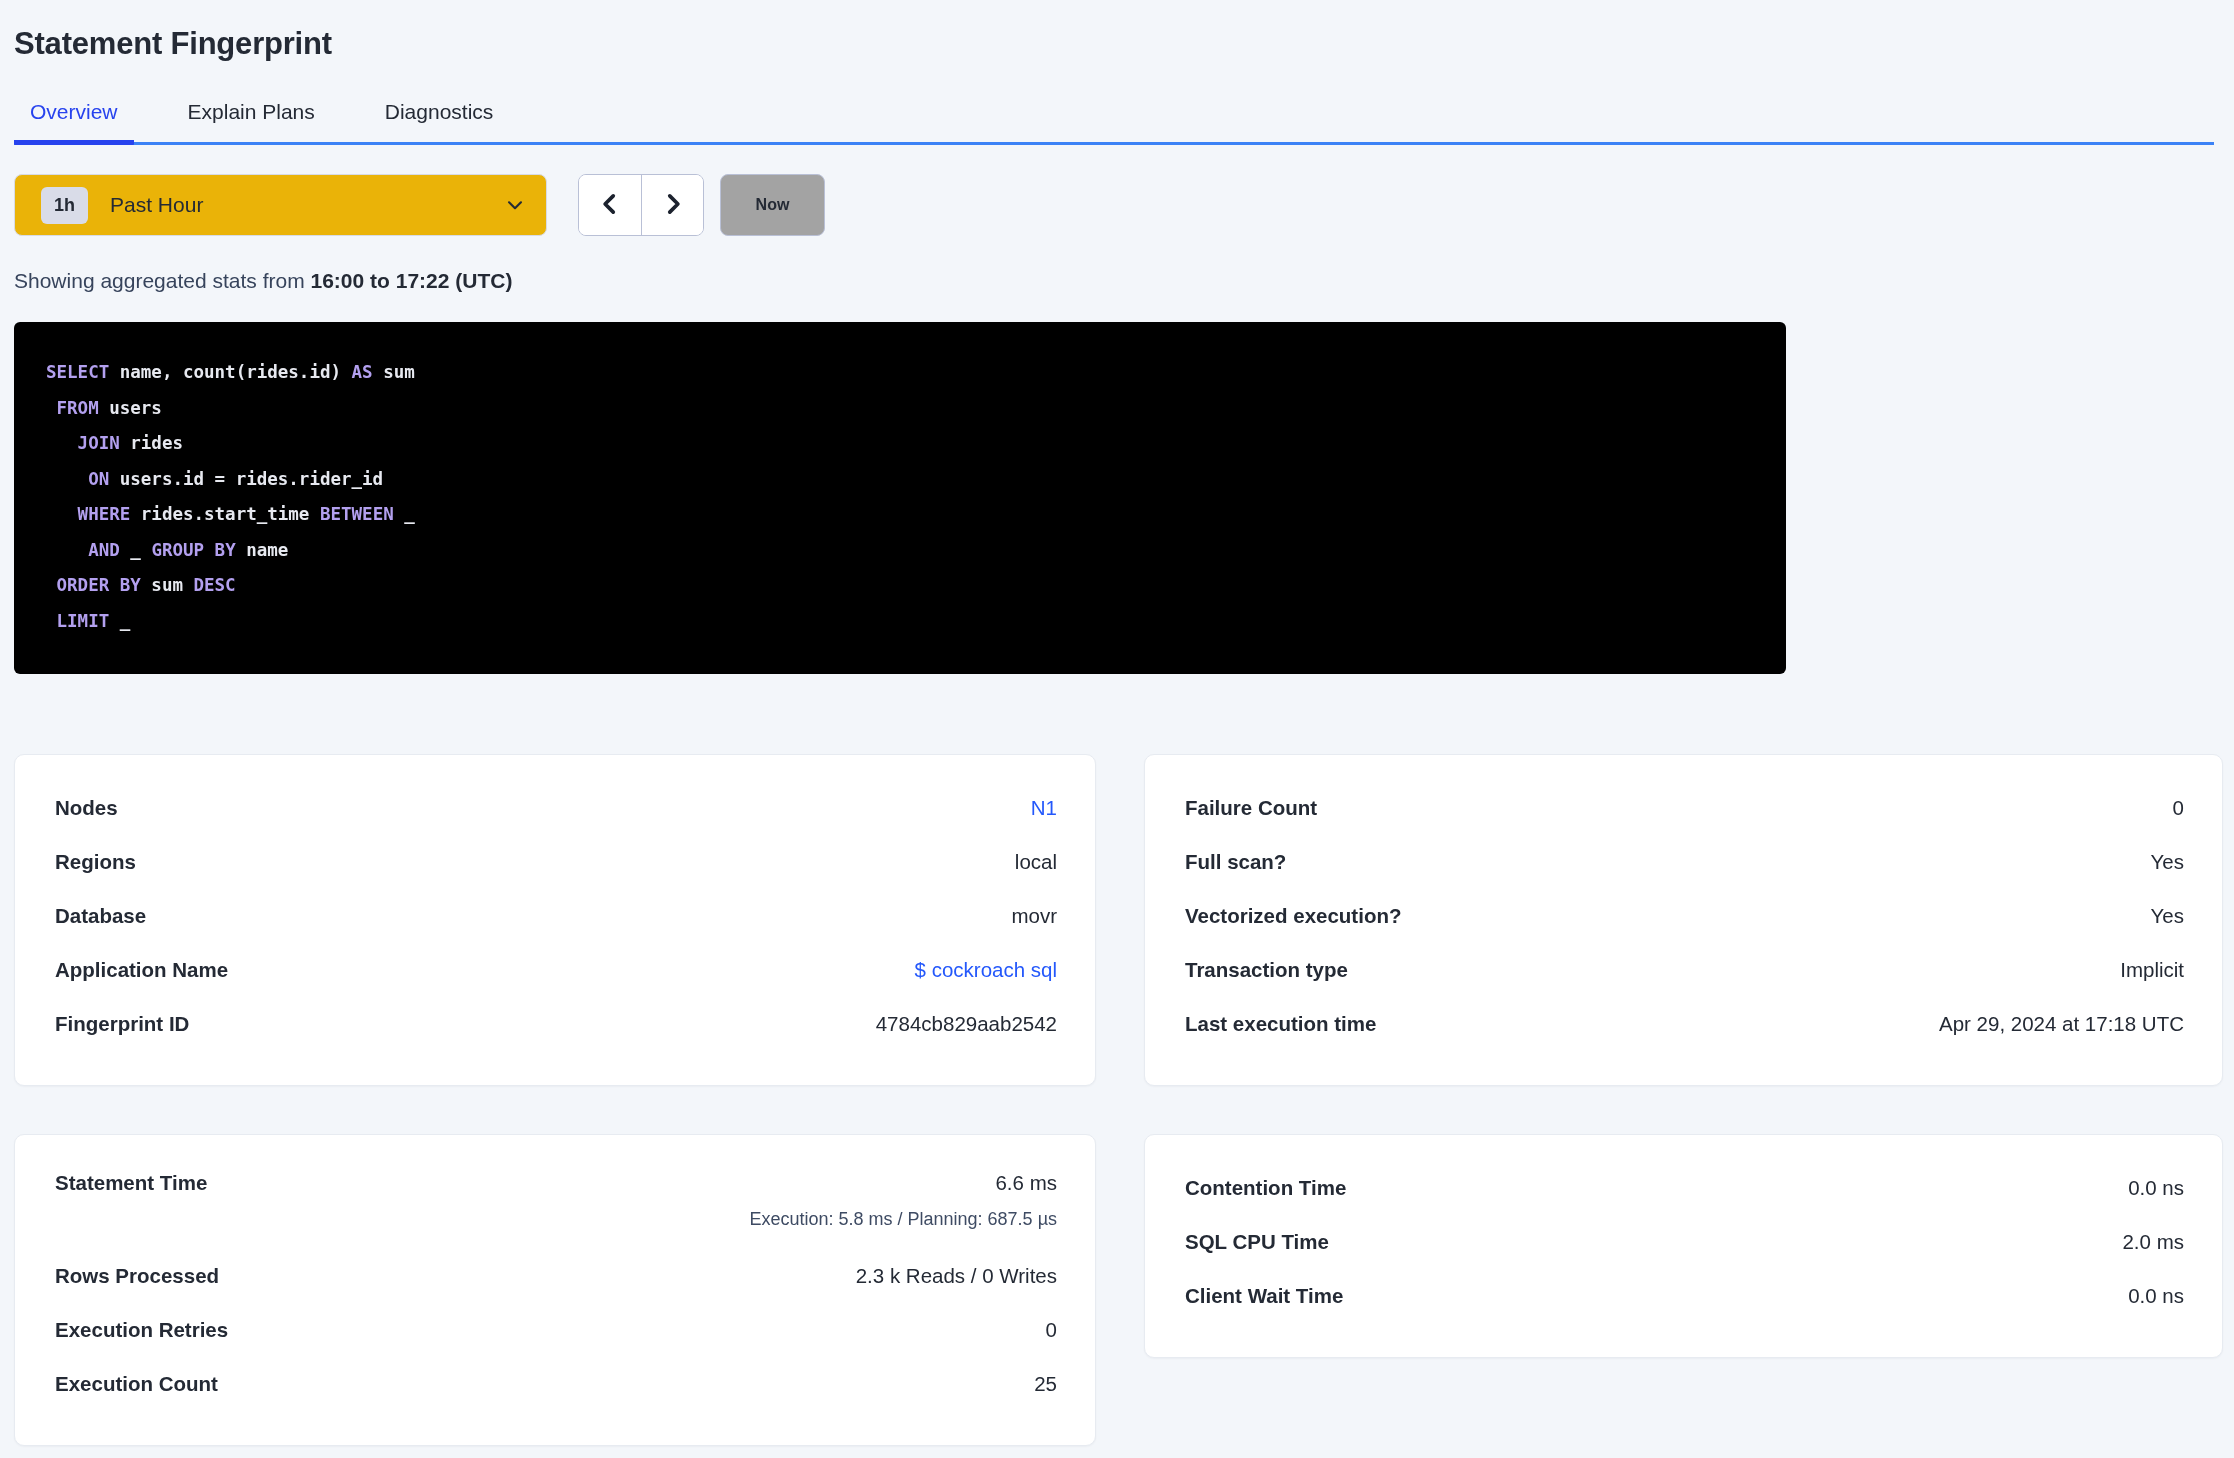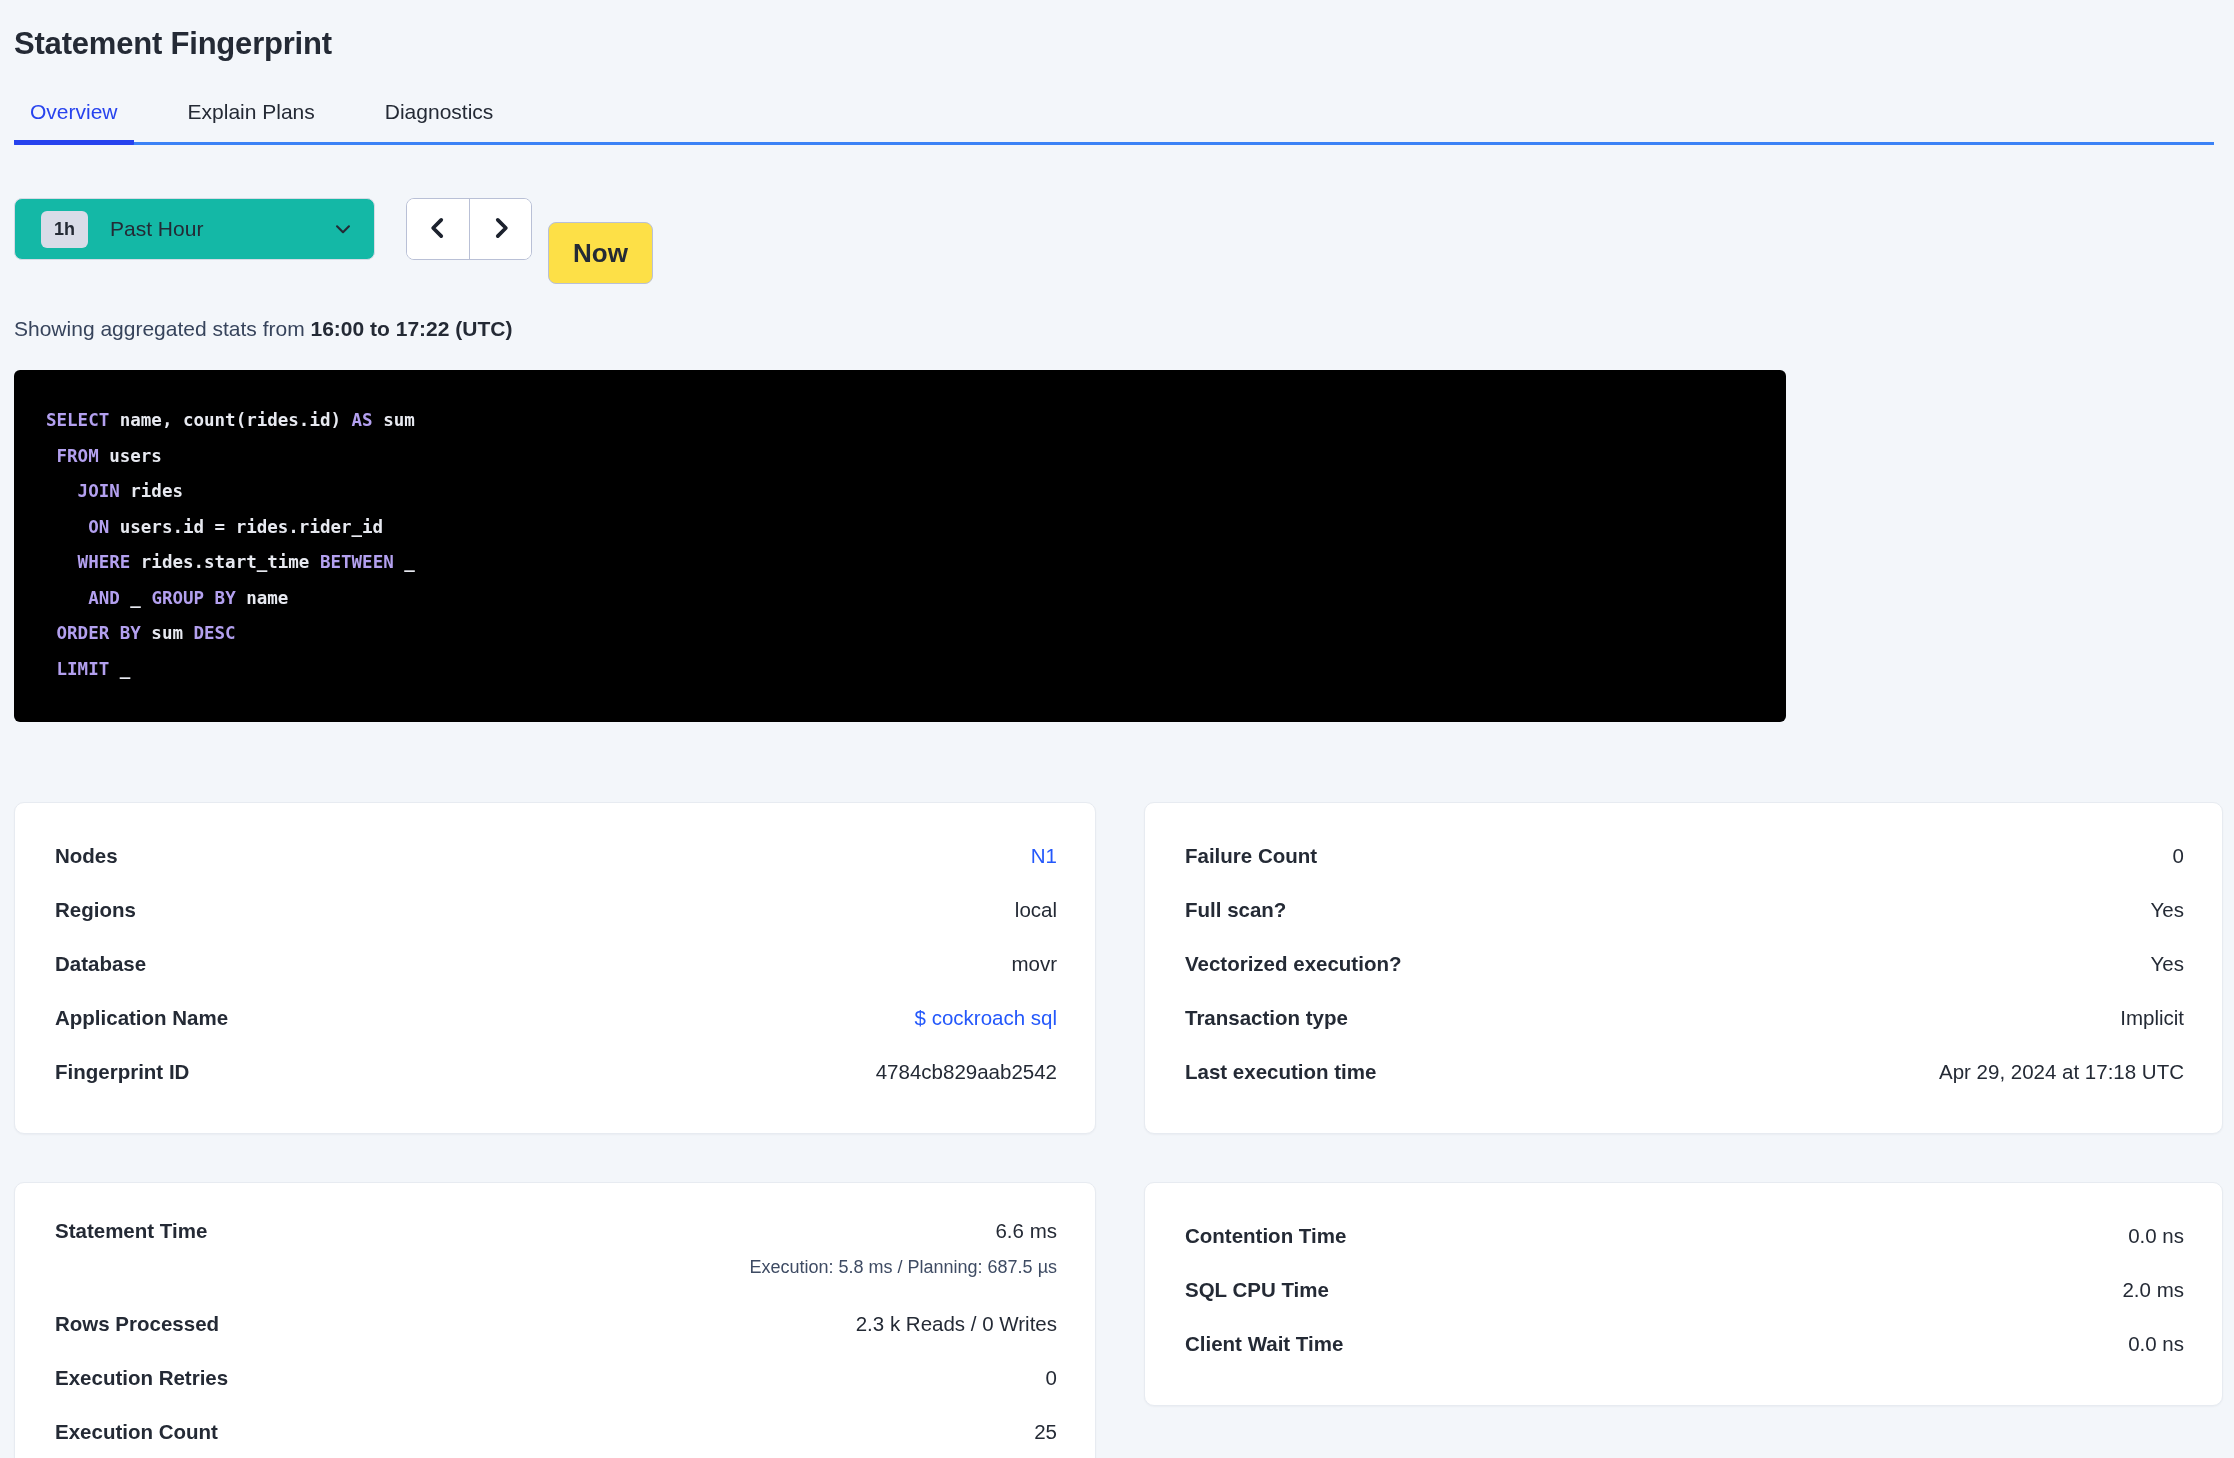--- a/index.html
+++ b/index.html
@@ -18,42 +18,42 @@
   .tabs { display: flex; margin-top: 38px; border-bottom: 3px solid #3b82f6; }
   .tab {
     font-size: 21px; color: #242a35; padding: 0 16px 16px 16px; margin-right: 38px;
     border-bottom: 5px solid transparent; margin-bottom: -3px; cursor: pointer;
   }
   .tab.active { color: #2743ee; border-bottom-color: #2743ee; border-radius: 0 0 1px 1px; }
 
   
   .controls { display: flex; align-items: center; margin-top: 29px; }
   .range-select {
-    width: 361px; height: 62px; background: #14b8a6; border: 1px solid #d7dbe5;
+    width: 533px; height: 62px; background: #eab308; border: 1px solid #d7dbe5;
     border-radius: 8px; display: flex; align-items: center; padding: 0 20px 0 26px; cursor: pointer;
   }
   .range-badge {
     background: #d9dce8; color: #242a35; font-weight: 700; font-size: 18px;
     padding: 8px 13px; border-radius: 6px;
   }
   .range-label { font-size: 21px; margin-left: 22px; color: #242a35; }
   .range-caret { margin-left: auto; display: flex; }
   .nav-group {
     display: flex; margin-left: 31px; background: #fff; border: 1px solid #b9c0d6;
     border-radius: 8px; overflow: hidden; height: 62px;
   }
   .nav-btn {
     width: 62px; height: 100%; background: #fff; border: none; display: flex;
     align-items: center; justify-content: center; cursor: pointer;
   }
   .nav-btn + .nav-btn { border-left: 1px solid #b9c0d6; }
   .now-btn {
-    margin-left: 16px; width: 105px; height: 62px; background: #fde047; cursor: pointer;
+    margin-left: 16px; width: 105px; height: 62px; background: #a3a3a3; cursor: pointer;
     border: 1px solid #b9c0d6; border-radius: 8px; font-family: inherit;
-    font-size: 26px; font-weight: 700; color: #242a35; margin-top: 48px;
+    font-size: 16px; font-weight: 700; color: #242a35;
   }
 
   
   .stats-line { margin-top: 33px; font-size: 21px; color: #37445c; }
   .stats-line strong { color: #242a35; font-weight: 700; }
 
   
   .sql-box {
     margin-top: 29px; width: 1772px; background: #000000; border-radius: 6px;
     padding: 33px 30px 35px 32px;

